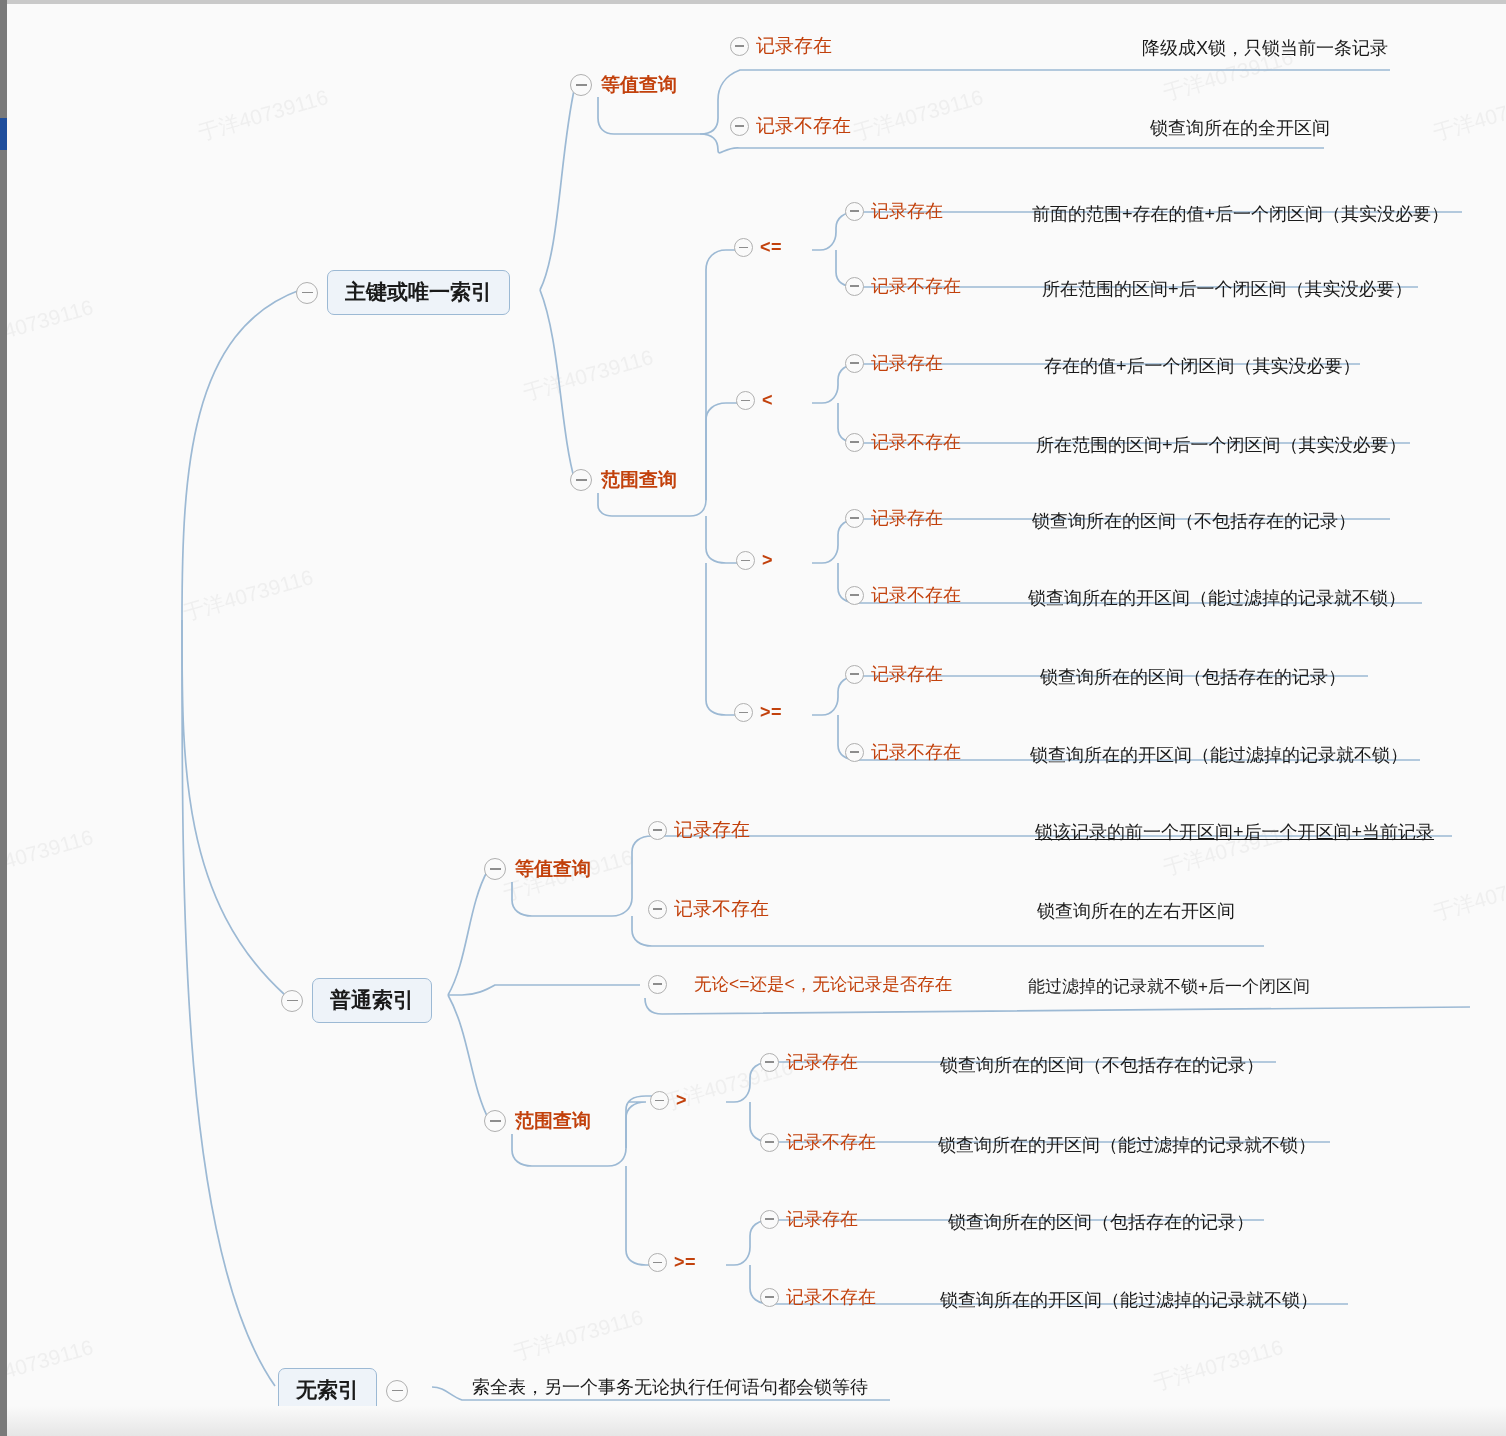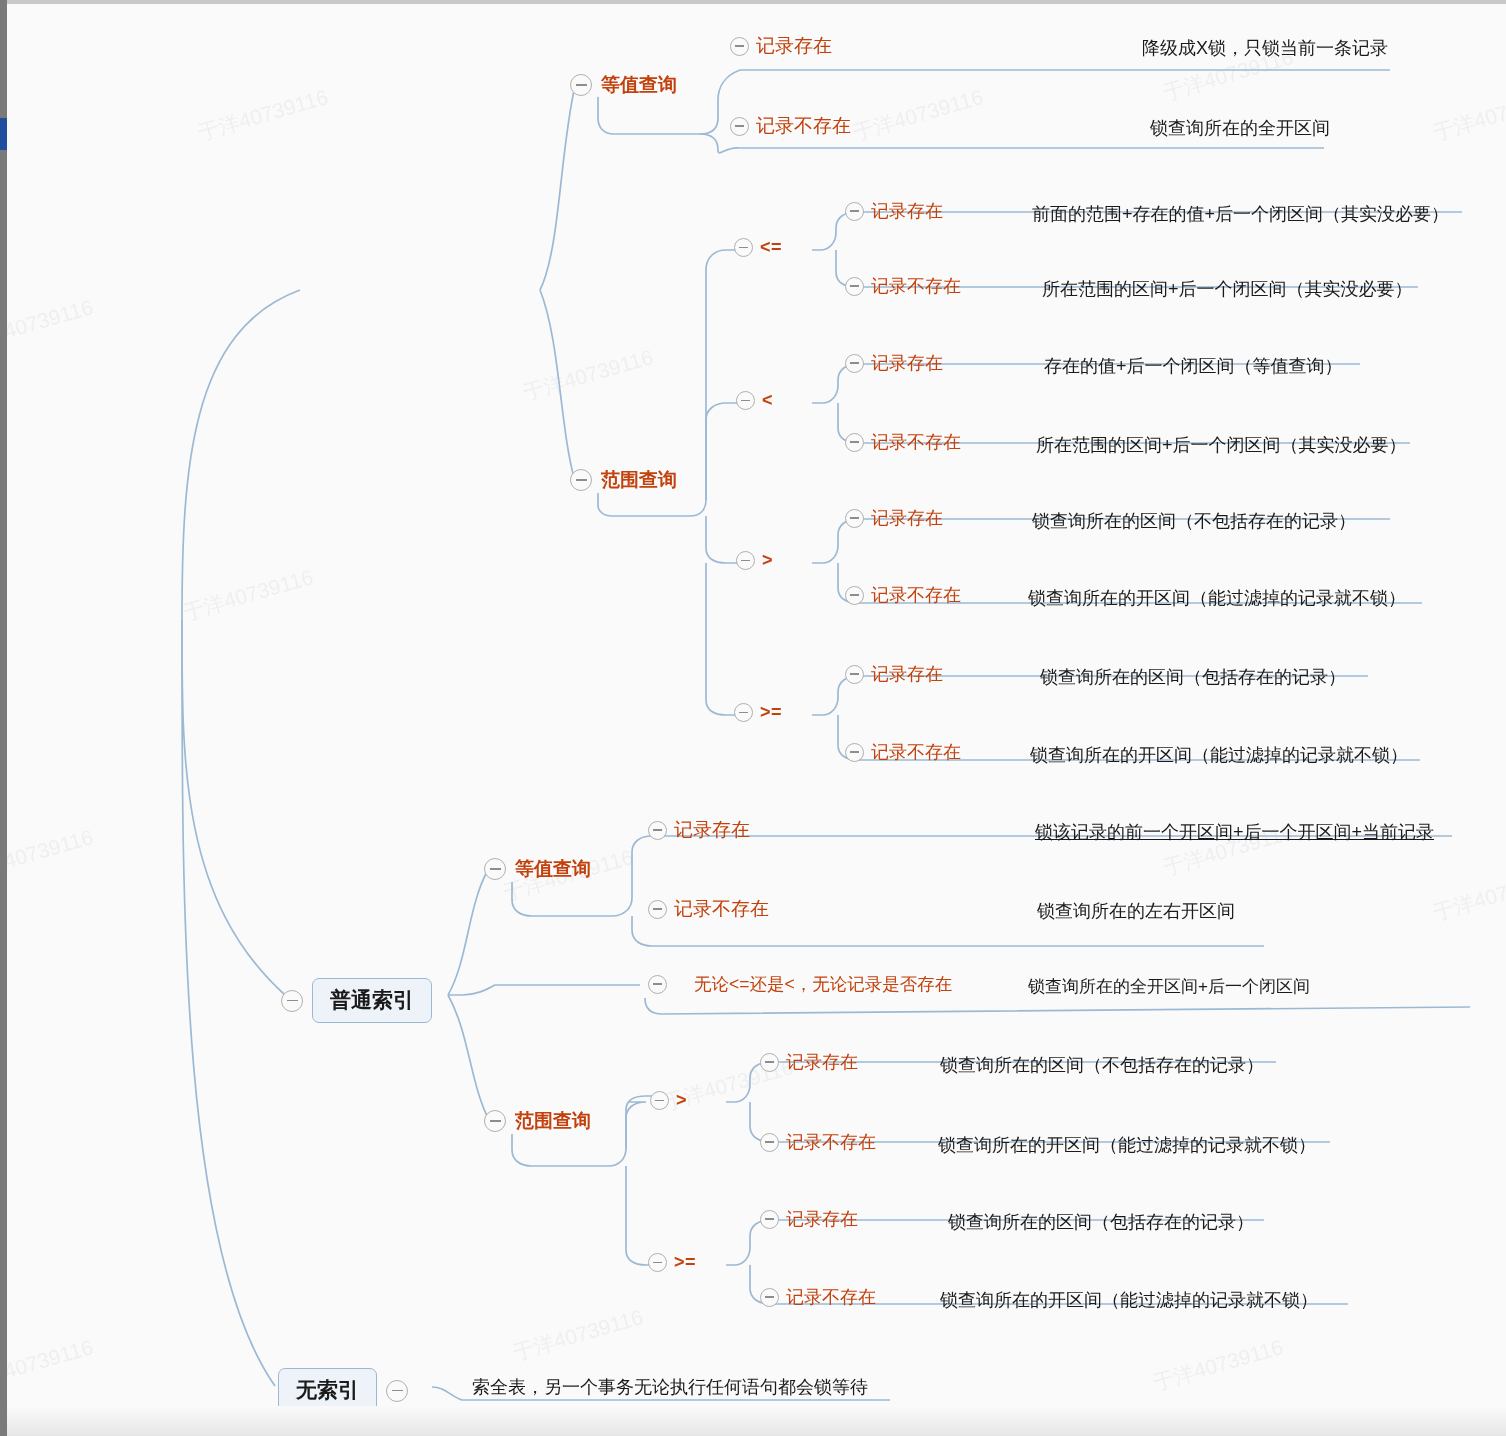--- a/index.html
+++ b/index.html
@@ -163,20 +163,26 @@
     <path d="M726,1102 L734,1102 C744,1102 750,1094 750,1084 L750,1078 C750,1068 758,1062 770,1062 L1276,1062"></path>
     <path d="M750,1102 L750,1126 C750,1136 758,1142 770,1142 L1330,1142"></path>
 
     <path d="M726,1265 L734,1265 C744,1265 750,1257 750,1247 L750,1236 C750,1226 758,1220 770,1220 L1264,1220"></path>
     <path d="M750,1265 L750,1288 C750,1298 758,1304 770,1304 L1348,1304"></path>
 
     <path d="M432,1387 C445,1387 450,1396 462,1400 L890,1400"></path>
   </svg>
 
 
+  <div class="node" style="left:296px;top:270px;">
+    <span class="toggle">
+        <i></i>
+      </span>
+    <div class="cat-box">主键或唯一索引</div>
+  </div>
 
   <div class="node" style="left:570px;top:72px;">
     <span class="toggle">
         <i></i>
       </span>
     <span class="lbl b">等值查询</span>
   </div>
 
   <div class="node" style="left:730px;top:33px;">
     <span class="toggle small">
@@ -227,21 +233,21 @@
         <i></i>
       </span>
     <span class="lbl op">&lt;</span>
   </div>
   <div class="node" style="left:845px;top:351px;">
     <span class="toggle small">
         <i></i>
       </span>
     <span class="lbl lv3">记录存在</span>
   </div>
-  <div class="leaf" style="left:1044px;top:354px;">存在的值+后一个闭区间（等值查询）</div>
+  <div class="leaf" style="left:1044px;top:354px;">存在的值+后一个闭区间（其实没必要）</div>
   <div class="node" style="left:845px;top:430px;">
     <span class="toggle small">
         <i></i>
       </span>
     <span class="lbl lv3">记录不存在</span>
   </div>
   <div class="leaf" style="left:1036px;top:433px;">所在范围的区间+后一个闭区间（其实没必要）</div>
 
   <div class="node" style="left:736px;top:550px;">
     <span class="toggle small">
@@ -312,21 +318,21 @@
     <span class="lbl">记录不存在</span>
   </div>
   <div class="leaf" style="left:1037px;top:899px;">锁查询所在的左右开区间</div>
 
   <div class="node" style="left:648px;top:972px;gap:20px;">
     <span class="toggle small">
         <i></i>
       </span>
     <span class="lbl sm">无论&lt;=还是&lt;，无论记录是否存在</span>
   </div>
-  <div class="leaf sm" style="left:1028px;top:975px;">锁查询所在的全开区间+后一个闭区间</div>
+  <div class="leaf sm" style="left:1028px;top:975px;">能过滤掉的记录就不锁+后一个闭区间</div>
 
   <div class="node" style="left:484px;top:1108px;">
     <span class="toggle">
         <i></i>
       </span>
     <span class="lbl b">范围查询</span>
   </div>
 
   <div class="node" style="left:650px;top:1090px;">
     <span class="toggle small">

